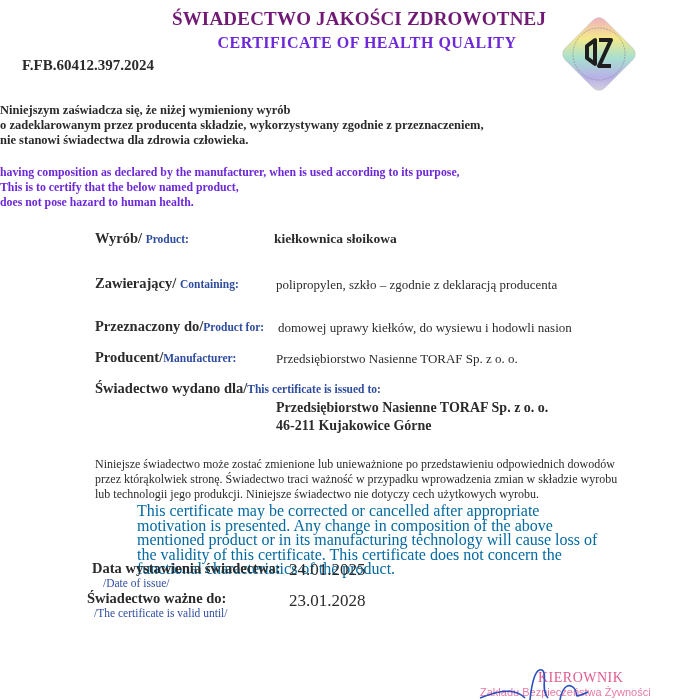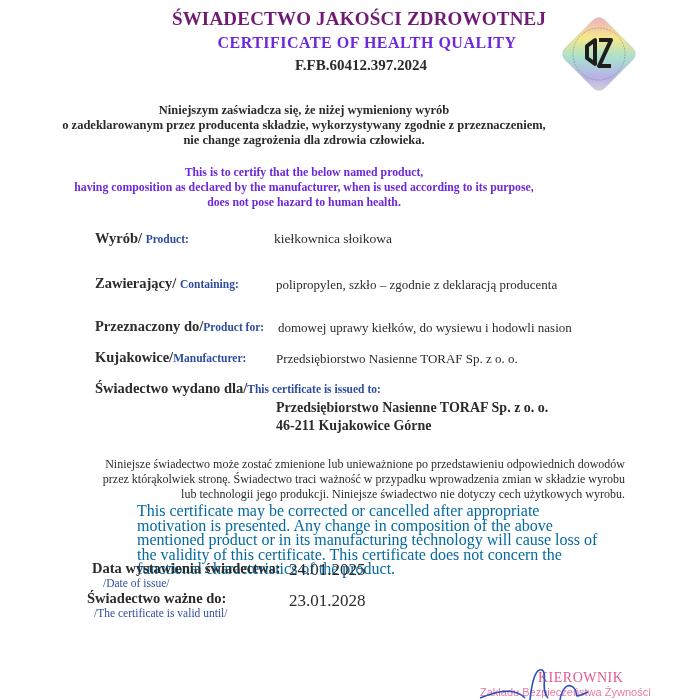--- a/index.html
+++ b/index.html
@@ -1,31 +1,31 @@
 <!DOCTYPE html>
 <html><head>
 <meta charset="utf-8">
 <style>
   html, body { margin:0; padding:0; }
   body { width:700px; height:700px; background:#ffffff; position:relative; overflow:hidden;
          font-family:"Liberation Serif", serif; color:#2b2b2b; }
   .abs { position:absolute; white-space:nowrap; }
   .blue { color:#6d28d9; }
-  .b { font-weight:normal;text-align:center; }
+  .b { font-weight:bold;text-align:center; }
   .title-pl { left:9px; width:700px; top:8px; text-align:center; font-size:19px; font-weight:bold; letter-spacing:0.2px; color:#701a75; }
   .title-en { left:0; width:700px; top:34px; text-align:center; font-size:16px; font-weight:bold; padding-left:34px; box-sizing:border-box; letter-spacing:0.5px; }
-  .cert-no { left:0; width:700px; top:57px; text-align:center; font-size:15px; font-weight:bold; padding-left:22px; box-sizing:border-box; }
-  .intro { left:0; width:608px; text-align:center; font-size:12.5px; font-weight:bold; line-height:15px; }
+  .cert-no { left:0; width:700px; top:57px; text-align:left; font-size:15px; font-weight:bold; padding-left:22px; box-sizing:border-box; }
+  .intro { left:0; width:608px; font-size:12.5px; font-weight:bold; line-height:15px; }
   .intro-pl { top:103px; color:#2a2a2a; }
   .intro-en { top:165px; font-size:11.8px; }
   .lbl { font-size:14.5px; font-weight:bold; color:#2b2b2b; }
   .lbl .en { font-size:11.5px; color:#2f4da0; }
   .val { font-size:13px; color:#2b2b2b; }
   .addr { font-size:14px; font-weight:bold; line-height:18px; }
-  .note-pl { left:95px; top:457px; font-size:12px; line-height:15px; white-space:normal; width:530px;text-align:right; }
+  .note-pl { left:95px; top:457px; font-size:12px; line-height:15px; white-space:normal; width:530px; }
   .note-en { left:137px; top:504px; font-size:16px; line-height:14.5px; white-space:normal; width:470px; color:#0369a1; }
   .date-lbl { font-size:14.5px; font-weight:bold; }
   .date-sub { font-size:11.5px; color:#2f4da0; }
   .date-val { font-size:17px; font-weight:normal; }
   .stamp1 { left:538px; top:670px; font-size:14px; color:#e05a8e; letter-spacing:0.5px; }
   .stamp2 { left:480px; top:686px; font-family:"Liberation Sans", sans-serif; font-size:11px; color:#e878a4; }
   .holo { left:553px; top:8px; width:92px; height:92px; }
   .signature { left:470px; top:640px; width:160px; height:60px; }
 </style>
 </head>
@@ -48,25 +48,25 @@
     </defs>
     <rect x="18" y="18" width="56" height="56" rx="8" transform="rotate(45 46 46)" fill="url(#hg)" stroke="#bbb" stroke-width="0.5"></rect>
     <circle cx="46" cy="46" r="26" fill="none" stroke="#888" stroke-width="0.6" stroke-dasharray="2 1"></circle>
     <path d="M34 38 L42 32 L42 56 L34 50 Z M46 32 L58 32 L46 58 L58 58" fill="none" stroke="#1e1e1e" stroke-width="4" stroke-linejoin="round"></path>
   </svg>
 </div>
 
 <div class="abs intro intro-pl">
   <div>Niniejszym zaświadcza się, że niżej wymieniony wyrób</div>
   <div>o zadeklarowanym przez producenta składzie, wykorzystywany zgodnie z przeznaczeniem,</div>
-  <div>nie change zagrożenia dla zdrowia człowieka.</div>
+  <div>nie stanowi świadectwa dla zdrowia człowieka.</div>
 </div>
 <div class="abs intro intro-en blue">
+  <div>having composition as declared by the manufacturer, when is used according to its purpose,</div>
   <div>This is  to certify that the below named product,</div>
-  <div>having composition as declared by the manufacturer, when is used according to its purpose,</div>
   <div>does not pose hazard to human health.</div>
 </div>
 
 <div class="abs lbl" style="left:95px;top:230px;">
   <span>Wyrób/</span>
   <span class="en">Product:</span>
 </div>
 <div class="abs val b" style="left:274px;top:231px;font-size:13.5px;">kiełkownica słoikowa</div>
 
 <div class="abs lbl" style="left:95px;top:275px;">
@@ -74,21 +74,21 @@
   <span class="en">Containing:</span>
 </div>
 <div class="abs val" style="left:276px;top:277px;">polipropylen, szkło –  zgodnie z deklaracją  producenta</div>
 
 <div class="abs lbl" style="left:95px;top:318px;">
   <span>Przeznaczony do/</span><span class="en">Product for:</span>
 </div>
 <div class="abs val" style="left:278px;top:320px;">domowej uprawy kiełków, do wysiewu i hodowli nasion</div>
 
 <div class="abs lbl" style="left:95px;top:349px;">
-  <span>Kujakowice/</span><span class="en">Manufacturer:</span>
+  <span>Producent/</span><span class="en">Manufacturer:</span>
 </div>
 <div class="abs val" style="left:276px;top:351px;">Przedsiębiorstwo Nasienne TORAF Sp. z o. o.</div>
 
 <div class="abs lbl" style="left:95px;top:380px;">
   <span>Świadectwo wydano dla/</span><span class="en">This certificate is issued to:</span>
 </div>
 <div class="abs addr" style="left:276px;top:399px;">
   <div>Przedsiębiorstwo Nasienne TORAF Sp. z o. o.</div>
   <div>46-211 Kujakowice Górne</div>
 </div>

